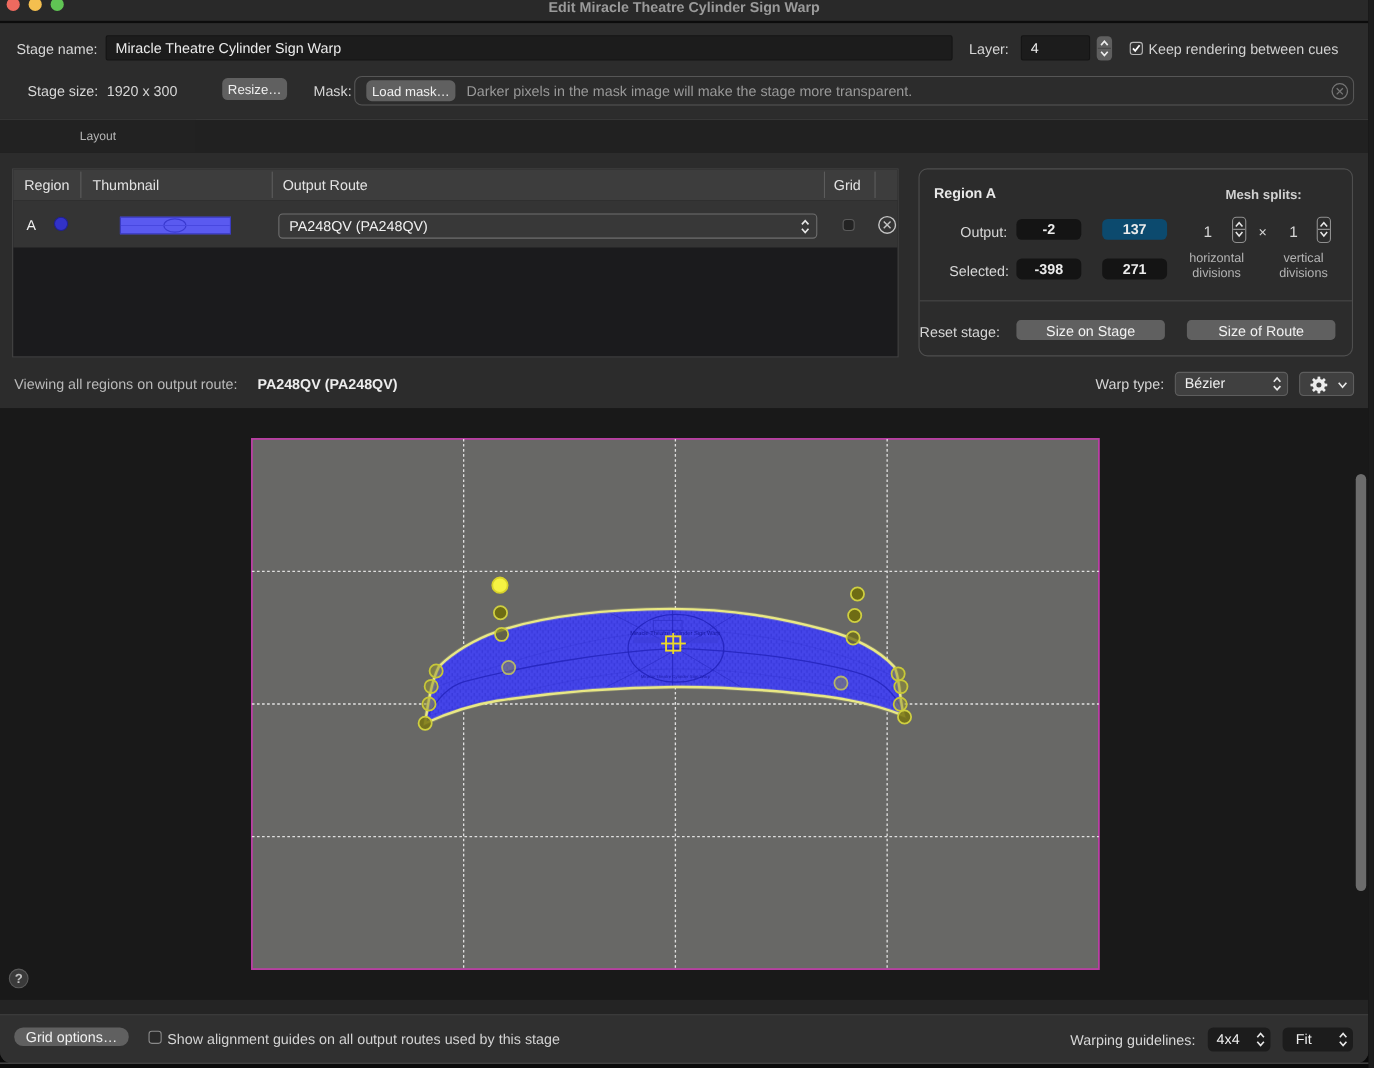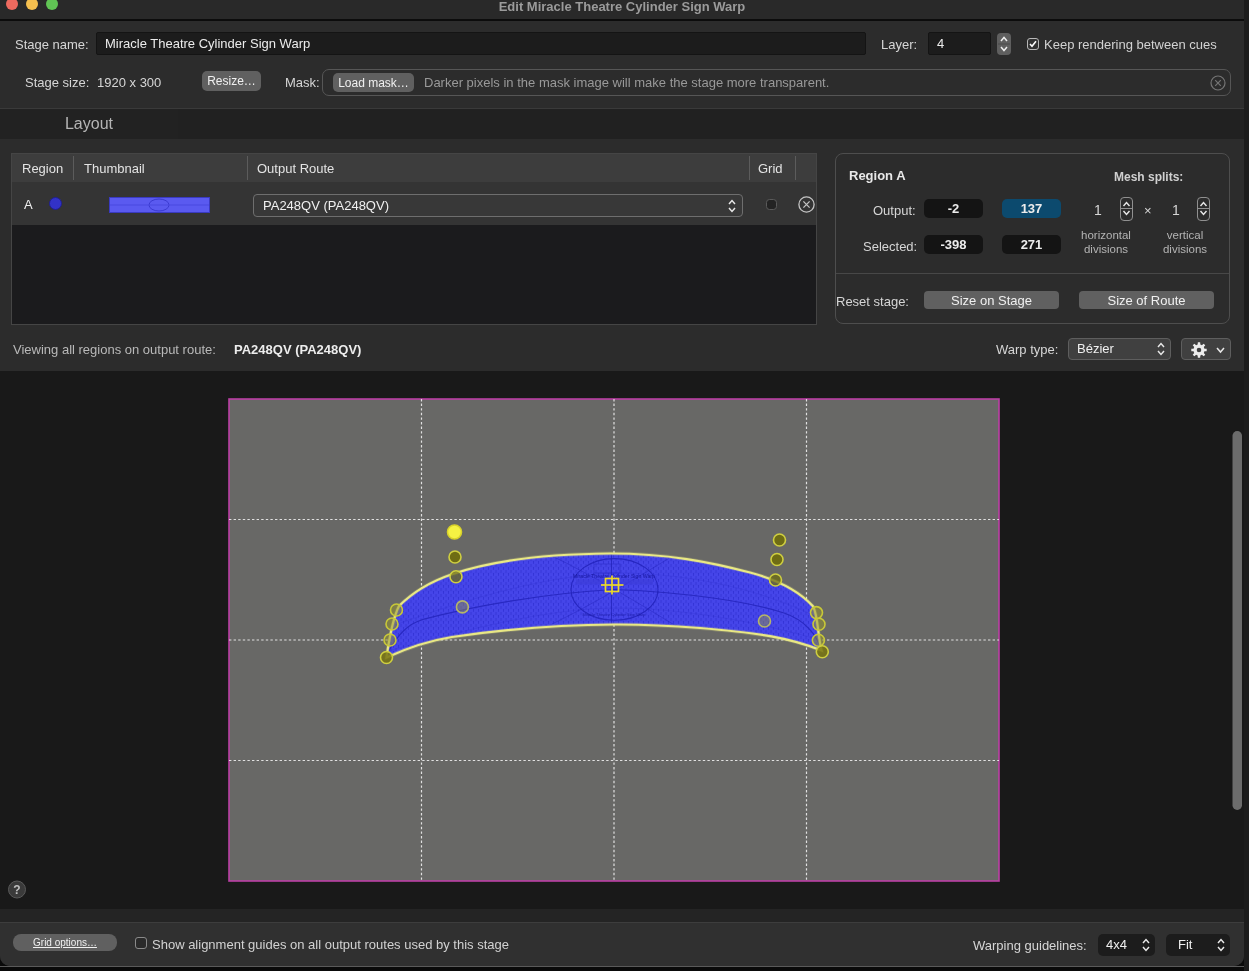--- a/index.html
+++ b/index.html
@@ -51,21 +51,21 @@
   <div class="lbl" style="left:285px;top:76px;">Mask:</div>
   <div class="abs" style="left:322px;top:69px;width:909px;height:27px;border:1px solid #565656;border-radius:7px;"></div>
   <div class="btn" style="left:333px;top:73px;width:81px;height:19px;">Load mask…</div>
   <div class="lbl" style="left:424px;top:76px;color:#999;">Darker pixels in the mask image will make the stage more transparent.</div>
   <svg class="abs" style="left:1210px;top:75px;" width="16" height="16" viewBox="0 0 16 16">
     <circle cx="8" cy="8" r="7" fill="none" stroke="#757575" stroke-width="1.2"></circle>
     <path d="M5.2 5.2 L10.8 10.8 M10.8 5.2 L5.2 10.8" stroke="#757575" stroke-width="1.2"></path>
   </svg>
 
   <div class="abs" style="left:0;top:108px;width:1244px;height:31px;background:#212121;border-top:1px solid #3a3a3a;"></div>
-  <div class="abs" style="left:0;top:109px;width:178px;height:30px;background:#222222;color:#b5b5b5;font-size:16px;text-align:center;line-height:30px;">Layout</div>
+  <div class="abs" style="left:0;top:109px;width:178px;height:30px;background:#222222;color:#b5b5b5;font-size:11px;text-align:center;line-height:30px;">Layout</div>
 
   <div class="abs" style="left:11px;top:153px;width:806px;height:172px;background:#1b1b1d;border:1px solid #454545;">
     <div class="abs" style="left:0;top:0;width:804px;height:28px;background:#3d3d3d;"></div>
     <div class="abs" style="left:0;top:28px;width:804px;height:43px;background:#343434;"></div>
 
     <div class="abs" style="left:61px;top:2px;width:1px;height:24px;background:#5c5c5c;"></div>
     <div class="abs" style="left:235px;top:2px;width:1px;height:24px;background:#5c5c5c;"></div>
     <div class="abs" style="left:737px;top:2px;width:1px;height:24px;background:#5c5c5c;"></div>
     <div class="abs" style="left:783px;top:2px;width:1px;height:24px;background:#5c5c5c;"></div>
     <div class="lbl" style="left:10px;top:8px;color:#e3e3e3;">Region</div>
@@ -223,21 +223,21 @@
 
     <rect x="1232.5" y="431" width="9.5" height="379" rx="4.7" fill="#6c6c6c"></rect>
 
     <circle cx="17" cy="889.5" r="8.5" fill="#3a3a3a" stroke="#5a5a5a" stroke-width="1"></circle>
     <text x="17" y="894" font-size="12" font-weight="bold" fill="#c0c0c0" text-anchor="middle" font-family="Liberation Sans">?</text>
   </svg>
 
   <div class="abs" style="left:0;top:909px;width:1244px;height:13px;background:#242424;"></div>
 
   <div class="abs" style="left:0;top:922px;width:1244px;height:44px;background:#303030;border-top:1px solid #3d3d3d;"></div>
-  <div class="btn" style="left:13px;top:934px;width:104px;height:17px;border-radius:8px;font-size:10px;text-decoration:underline;">Grid options…</div>
+  <div class="btn" style="left:13px;top:934px;width:104px;height:17px;border-radius:8px;font-size:13px;">Grid options…</div>
   <div class="abs" style="left:135px;top:937px;width:12px;height:12px;border:1.5px solid #8a8a8a;border-radius:3px;background:#2a2a2a;"></div>
   <div class="lbl" style="left:152px;top:938px;color:#d2d2d2;">Show alignment guides on all output routes used by this stage</div>
   <div class="lbl" style="left:973px;top:939px;">Warping guidelines:</div>
   <div class="abs" style="left:1098px;top:934px;width:57px;height:22px;background:#1c1c1c;border-radius:5px;color:#f0f0f0;font-size:13px;line-height:22px;padding-left:8px;">4x4
     <svg style="position:absolute;right:4px;top:3px;" width="10" height="16" viewBox="0 0 10 16">
       <path d="M2 6 L5 2.6 L8 6" fill="none" stroke="#e8e8e8" stroke-width="1.5"></path>
       <path d="M2 10 L5 13.4 L8 10" fill="none" stroke="#e8e8e8" stroke-width="1.5"></path>
     </svg>
   </div>
   <div class="abs" style="left:1166px;top:934px;width:64px;height:22px;background:#1c1c1c;border-radius:5px;color:#f0f0f0;font-size:13px;line-height:22px;padding-left:12px;">Fit

